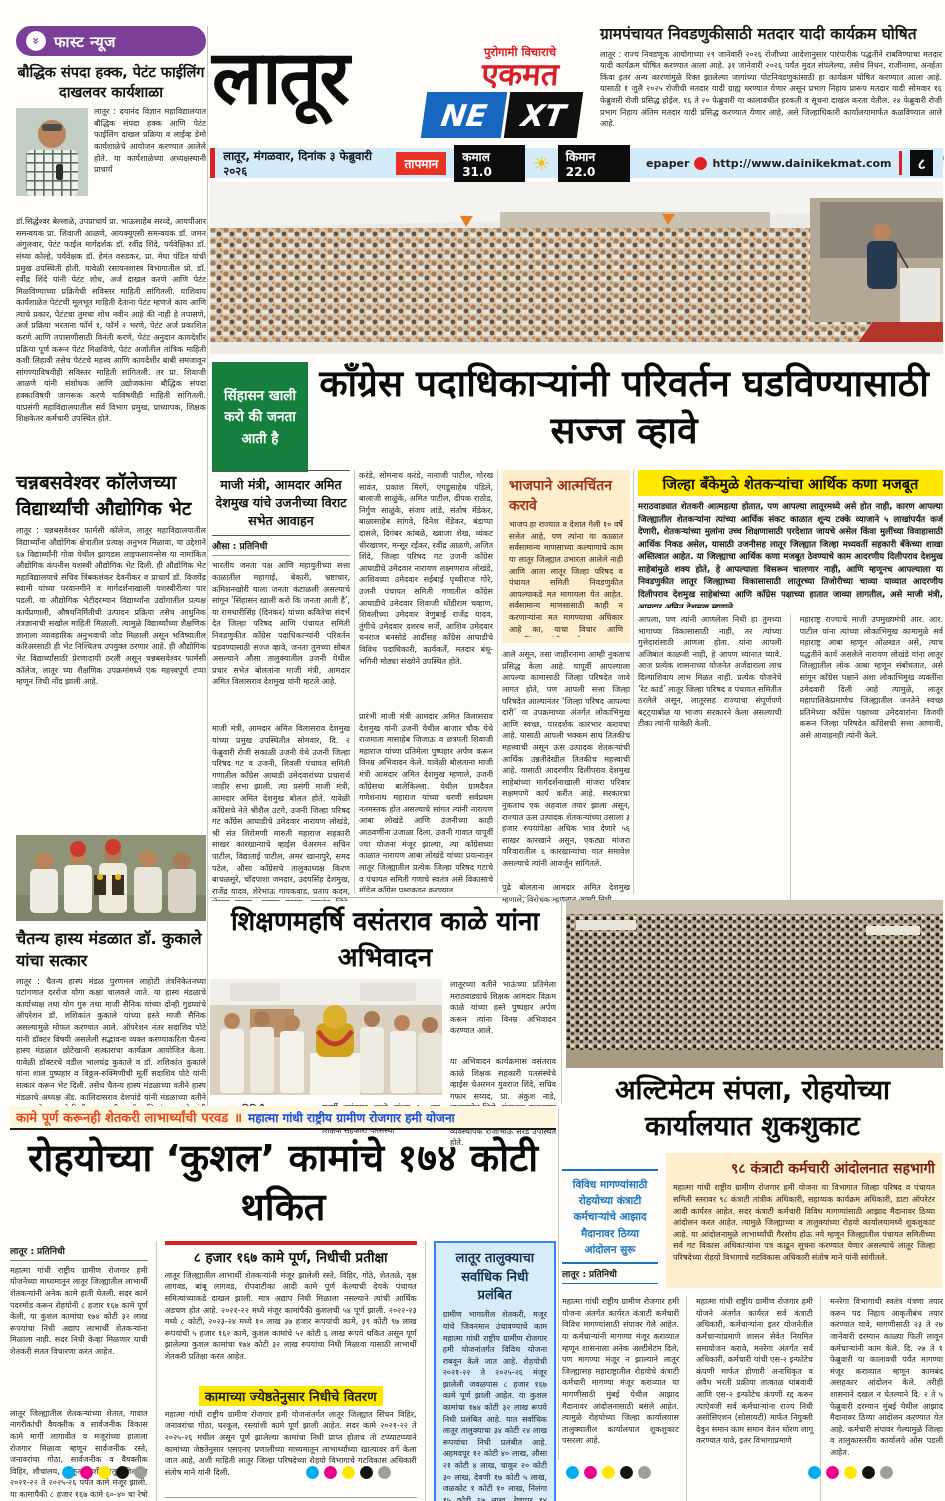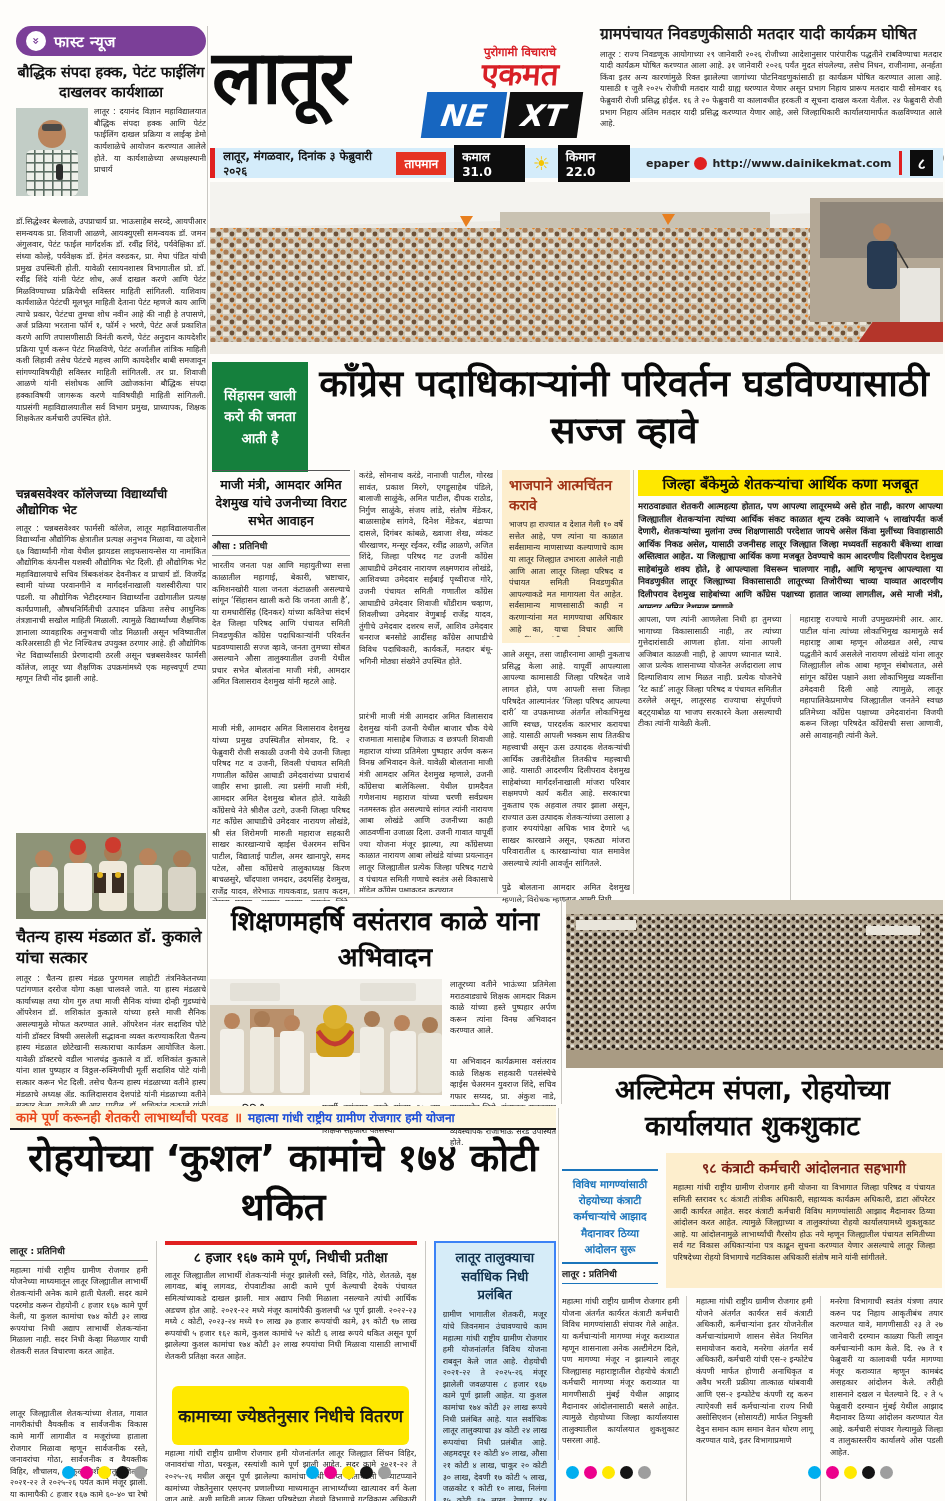--- a/index.html
+++ b/index.html
@@ -50,21 +50,21 @@
   
   .h-kale{font-size:26px;font-weight:800;text-align:center;color:#0c0c0c;}
   
   .kicker{display:flex;gap:6px;align-items:center;background:#fdf6df;padding:2px 6px;border-bottom:2px solid #1c1c1c;}
   .kick-red{color:#e8491d;font-weight:800;font-size:13px;}
   .kick-sep{color:#e8491d;font-weight:800;font-size:13px;}
   .kick-dark{color:#1d4ed8;font-weight:800;font-size:12px;}
   .h-rohyo{font-size:38px;font-weight:700;text-align:center;color:#0b0b0b;line-height:1.3;}
   .mid-rule{height:4px;background:#e02020;margin-bottom:3px;}
   .mid-head{font-size:13.5px;font-weight:800;text-align:center;color:#101010;}
-  .sub-ylw{background:#ffe800;display:inline-block;font-weight:800;font-size:17px;padding:18px 6px;border-radius:6px;}
+  .sub-ylw{background:#ffe800;display:inline-block;font-weight:800;font-size:13px;padding:1px 6px;}
   .blue-panel{background:#d6ecf8;border:2px solid #3b82f6;padding:6px 7px;}
   .blue-panel h4{margin:0 0 4px;font-size:13px;font-weight:800;color:#10314d;text-align:center;line-height:1.45;}
   
   .h-ulti{font-size:27px;font-weight:800;text-align:center;color:#0b0b0b;line-height:1.35;}
   .side-blue{color:#1b75bb;font-weight:700;font-size:10.5px;text-align:center;line-height:1.55;
              border-top:2px solid #1b75bb;border-bottom:2px solid #1b75bb;padding:5px 2px;margin-top:16px;}
   .pre{white-space:pre-line;}
   
   .regs{display:flex;gap:5px;}
   .regs i{width:13px;height:13px;border-radius:50%;display:block;}
@@ -94,21 +94,21 @@
           </defs>
         <rect width="72" height="88" fill="#c2cdc6"></rect>
         <circle cx="36" cy="26" r="14" fill="#b9845c"></circle>
         <rect x="26" y="16" width="20" height="7" rx="3" fill="#4a4a48"></rect>
         <rect x="10" y="42" width="52" height="46" rx="6" fill="url(#chk)"></rect>
         <rect x="40" y="56" width="7" height="16" rx="3" fill="#2b2b2b"></rect>
       </svg>
       <div class="t8 jt">लातूर : दयानंद विज्ञान महाविद्यालयात बौद्धिक संपदा हक्क आणि पेटंट फाईलिंग दाखल प्रक्रिया व लाईव्ह डेमो कार्यशाळेचे आयोजन करण्यात आलेले होते. या कार्यशाळेच्या अध्यक्षस्थानी प्राचार्य</div>
     </div>
     <div class="t8 jt clip" style="height:242px;">डॉ.सिद्धेश्वर बेल्लाळे, उपप्राचार्य प्रा. भाऊसाहेब सरव्दे, आयपीआर समन्वयक प्रा. शिवाजी आळणे, आयक्युएसी समन्वयक डॉ. जमन अंगुलवार, पेटंट फाईल मार्गदर्शक डॉ. रवींद्र शिंदे, पर्यवेक्षिका डॉ. संध्या कोल्हे, पर्यवेक्षक डॉ. हेमंत वरुडकर, प्रा. मेघा पंडित यांची प्रमुख उपस्थिती होती. यावेळी रसायनशास्त्र विभागातील प्रो. डॉ. रवींद्र शिंदे यांनी पेटंट शोध, अर्ज दाखल करणे आणि पेटंट मिळविण्याच्या प्रक्रियेची सविस्तर माहिती सांगितली. याशिवाय कार्यशाळेत पेटंटची मूलभूत माहिती देताना पेटंट म्हणजे काय आणि त्याचे प्रकार, पेटंटचा तुमचा शोध नवीन आहे की नाही हे तपासणे, अर्ज प्रक्रिया भरताना फॉर्म १, फॉर्म २ भरणे, पेटंट अर्ज प्रकाशित करणे आणि तपासणीसाठी विनंती करणे, पेटंट अनुदान कायदेशीर प्रक्रिया पूर्ण करून पेटंट मिळविणे, पेटंट अर्जातील तांत्रिक माहिती कशी लिहावी तसेच पेटंटचे महत्त्व आणि कायदेशीर बाबी समजावून सांगण्याविषयीही सविस्तर माहिती सांगितली. तर प्रा. शिवाजी आळणे यांनी संशोधक आणि उद्योजकांना बौद्धिक संपदा हक्काविषयी जागरूक करणे याविषयीही माहिती सांगितली. याप्रसंगी महाविद्यालयातील सर्व विभाग प्रमुख, प्राध्यापक, शिक्षक शिक्षकेतर कर्मचारी उपस्थित होते.</div>
-    <div class="rail-h" style="font-size:12px;margin-top:28px;">चन्नबसवेश्वर कॉलेजच्या विद्यार्थ्यांची औद्योगिक भेट</div>
+    <div class="rail-h" style="font-size:19px;margin-top:12px;">चन्नबसवेश्वर कॉलेजच्या विद्यार्थ्यांची औद्योगिक भेट</div>
     <div class="t8 jt clip" style="height:300px;">लातूर : चन्नबसवेश्वर फार्मसी कॉलेज, लातूर महाविद्यालयातील विद्यार्थ्यांना औद्योगिक क्षेत्रातील प्रत्यक्ष अनुभव मिळावा, या उद्देशाने ६७ विद्यार्थ्यांनी गोवा येथील झायडस लाइफसायन्सेस या नामांकित औद्योगिक कंपनीस यशस्वी औद्योगिक भेट दिली. ही औद्योगिक भेट महाविद्यालयाचे सचिव त्रिंबकशंकर देवनीकर व प्राचार्य डॉ. विजयेंद्र स्वामी यांच्या परवानगीने व मार्गदर्शनाखाली यशस्वीरीत्या पार पडली. या औद्योगिक भेटीदरम्यान विद्यार्थ्यांना उद्योगातील प्रत्यक्ष कार्यप्रणाली, औषधनिर्मितीची उत्पादन प्रक्रिया तसेच आधुनिक तंत्रज्ञानाची सखोल माहिती मिळाली. त्यामुळे विद्यार्थ्यांच्या शैक्षणिक ज्ञानाला व्यावहारिक अनुभवाची जोड मिळाली असून भविष्यातील करिअरसाठी ही भेट निश्चितच उपयुक्त ठरणार आहे. ही औद्योगिक भेट विद्यार्थ्यांसाठी प्रेरणादायी ठरली असून चन्नबसवेश्वर फार्मसी कॉलेज, लातूर च्या शैक्षणिक उपक्रमांमध्ये एक महत्त्वपूर्ण टप्पा म्हणून तिची नोंद झाली आहे.</div>
     <svg width="190" height="86" viewBox="0 0 190 86" preserveAspectRatio="none" style="margin-top:10px;">
       <rect width="190" height="86" fill="#8e9478"></rect>
       <rect y="60" width="190" height="26" fill="#7e8468"></rect>
       <circle cx="28" cy="26" r="9" fill="#b9845c"></circle>
         <rect x="14" y="34" width="28" height="44" rx="5" fill="#efece4"></rect>
       <circle cx="62" cy="22" r="9" fill="#b9845c"></circle>
         <circle cx="62" cy="14" r="8" fill="#cd3b2e"></circle>
         <rect x="48" y="30" width="28" height="48" rx="5" fill="#f4f1e9"></rect>
       <circle cx="97" cy="20" r="9" fill="#a97c55"></circle>
@@ -293,21 +293,21 @@
   </svg>
 
   <div class="abs" style="left:562px;top:1072px;width:381px;">
     <div class="h-ulti">अल्टिमेटम संपला, रोहयोच्या कार्यालयात शुकशुकाट</div>
     <div style="display:flex;gap:8px;margin-top:8px;">
       <div style="width:96px;">
         <div class="side-blue">विविध मागण्यांसाठी रोहयोच्या कंत्राटी कर्मचाऱ्यांचे आझाद मैदानावर ठिय्या आंदोलन सुरू</div>
         <div class="dl" style="border-bottom:1px solid #1b75bb;">लातूर : प्रतिनिधी</div>
       </div>
       <div class="boxc" style="width:262px;">
-        <h4 style="color:#7a1f14;text-align:center;">९८ कंत्राटी कर्मचारी आंदोलनात सहभागी</h4>
+        <h4 style="color:#7a1f14;text-align:right;">९८ कंत्राटी कर्मचारी आंदोलनात सहभागी</h4>
         <div class="t8 jt clip" style="height:86px;">महात्मा गांधी राष्ट्रीय ग्रामीण रोजगार हमी योजना या विभागात जिल्हा परिषद व पंचायत समिती स्तरावर ९८ कंत्राटी तांत्रीक अधिकारी, सहाय्यक कार्यक्रम अधिकारी, डाटा ऑपरेटर आदी कार्यरत आहेत. सदर कंत्राटी कर्मचारी विविध मागण्यांसाठी आझाद मैदानावर ठिय्या आंदोलन करत आहेत. त्यामुळे जिल्ह्याच्या व तालुक्यांच्या रोहयो कार्यालयामध्ये शुकशुकाट आहे. या आंदोलनामुळे लाभार्थ्यांची गैरसोय होऊ नये म्हणून जिल्ह्यातील पंचायत समितीच्या सर्व गट विकास अधिकाऱ्यांना पत्र काढून सुचना करण्यात येणार असल्याचे लातूर जिल्हा परिषदेच्या रोहयो विभागाचे गटविकास अधिकारी संतोष माने यांनी सांगीतले.</div>
       </div>
     </div>
     <div style="display:flex;gap:9px;margin-top:8px;">
       <div class="t8 jt clip" style="width:120px;height:218px;border-right:1px solid #c9c7c2;padding-right:7px;">महात्मा गांधी राष्ट्रीय ग्रामीण रोजगार हमी योजना अंतर्गत कार्यरत कंत्राटी कर्मचारी विविध मागण्यांसाठी संपावर गेले आहेत. या कर्मचाऱ्यांनी मागण्या मंजूर कराव्यात म्हणून शासनाला अनेक अल्टीमेटम दिले, पण मागण्या मंजूर न झाल्याने लातूर जिल्ह्यासह महाराष्ट्रातील रोहयोचे कंत्राटी कर्मचारी मागण्या मंजूर कराव्यात या मागणीसाठी मुंबई येथील आझाद मैदानावर आंदोलनासाठी बसले आहेत. त्यामुळे रोहयोच्या जिल्हा कार्यालयास तालुक्यातील कार्यालयात शुकशुकाट पसरला आहे.</div>
       <div class="t8 jt clip" style="width:120px;height:218px;border-right:1px solid #c9c7c2;padding-right:7px;">महात्मा गांधी राष्ट्रीय ग्रामीण रोजगार हमी योजने अंतर्गत कार्यरत सर्व कंत्राटी अधिकारी, कर्मचाऱ्यांना इतर योजनेतील कर्मचाऱ्यांप्रमाणे शासन सेवेत नियमित समायोजन करावे, मनरेगा अंतर्गत सर्व अधिकारी, कर्मचारी यांची एस-२ इन्फोटेच कंपणी मार्फत होणारी अनाधिकृत व अवैध भरती प्रक्रीया तात्काळ थांबवावी आणि एस-२ इन्फोटेच कंपणी रद्द करुन त्याऐवजी सर्व कर्मचाऱ्यांना राज्य निधी असोसिएशन (सोसायटी) मार्फत नियुक्ती देवुन समान काम समान वेतन धोरण लागू करण्यात यावे, इतर विभागाप्रमाणे</div>
       <div class="t8 jt clip" style="width:116px;height:218px;">मनरेगा विभागाची स्वतंत्र यंत्रणा तयार करुन पद निहाय आकृतीबंध तयार करण्यात यावे, मागणीसाठी २३ ते २७ जानेवारी दरम्यान काळ्या फिती लावून कर्मचाऱ्यांनी काम केले. दि. २७ ते १ फेब्रुवारी या कालावधी पर्यंत मागण्या मंजूर कराव्यात म्हणून कामबंद असहकार आंदोलन केले. तरीही शासनाने दखल न घेतल्याने दि. २ ते ५ फेब्रुवारी दरम्यान मुंबई येथील आझाद मैदानावर ठिय्या आंदोलन करण्यात येत आहे. कर्मचारी संपावर गेल्यामुळे जिल्हा व तालुकास्तरीय कार्यालये ओस पडली आहेत.</div>
     </div>
   </div>
   <div class="vline" style="left:558px;top:1108px;height:352px;"></div>

